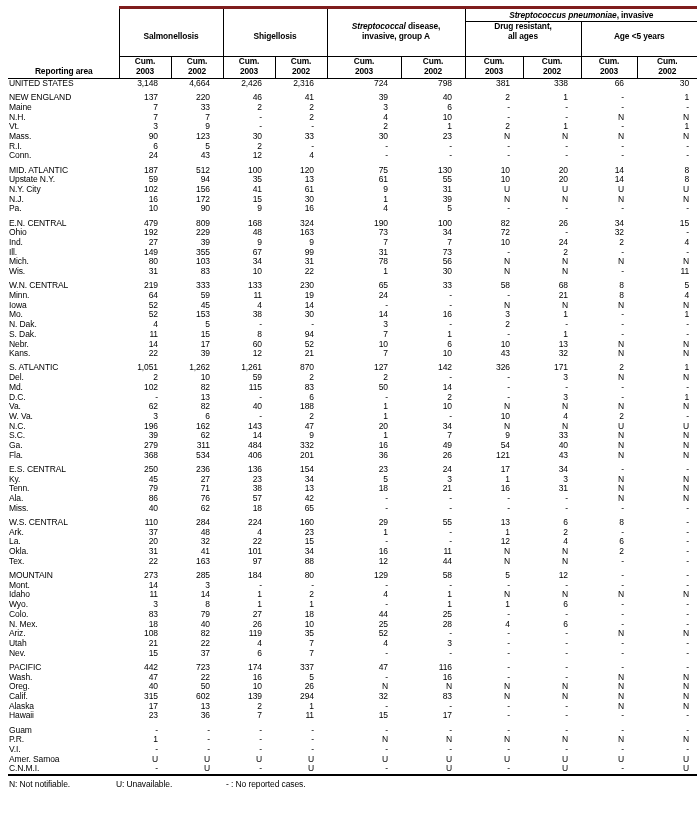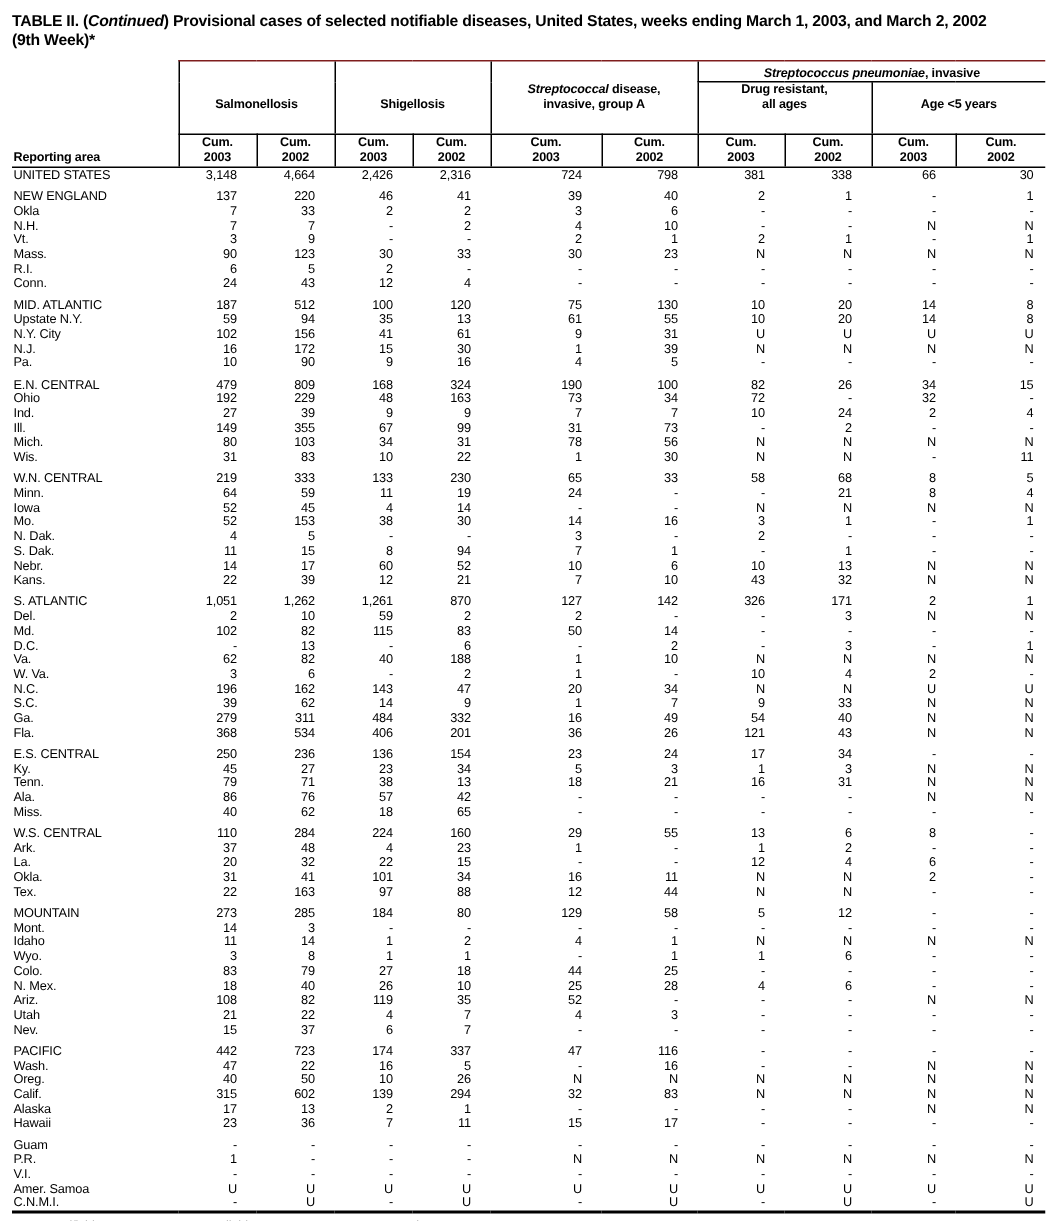--- a/index.html
+++ b/index.html
@@ -25,25 +25,25 @@
 
   thead th {
     font-weight:bold; font-size:8.4px; line-height:9.5px;
     text-align:center; vertical-align:bottom;
     letter-spacing:-0.1px;
   }
   th.area-head {
     text-align:left; vertical-align:bottom;
     padding-left:1px; padding-bottom:2px;
   }
-  .bt { border-top:1px solid #7f1d1d;margin-top:17px; }
+  .bt { border-top:3px solid #7f1d1d;margin-top:17px; }
   .bl { border-left:1px solid #000; }
   .bb { border-bottom:1px solid #000; }
   tr.cum-row th { border-bottom:1.5px solid #000; padding-bottom:2px;text-align:center; }
-  th.area-head { border-bottom:1.5px solid #000; }
+  th.area-head { border-bottom:1.5px solid #000;text-align:center; }
   th.grp { padding-bottom:15px; }
   th.spanner { padding-bottom:1px; }
   .it { font-style:italic; }
 
   tr.r1 { height:14px; }
   tr.r2 { height:29px; }
   tr.cum-row { height:21px; }
 
   tbody td {
     font-size:8.5px; line-height:9.7px; height:9.7px;
@@ -62,24 +62,20 @@
   }
   .footnotes .fn-inline { display:inline-block; }
   .fn-n { width:107px; }
   .fn-u { width:110px; }
 </style>
 </head>
 <body>
 
 <div class="page">
 
-  <div class="title">
-    <span>TABLE II. (</span><span class="it">Continued</span><span>) Provisional cases of selected notifiable diseases, United States, weeks ending March 1, 2003, and March 2, 2002</span><br>
-    <span>(9th Week)*</span>
-  </div>
 
   <table class="main">
     <colgroup>
       <col style="width:111px">
       <col style="width:52px">
         <col style="width:52px">
       <col style="width:52px">
         <col style="width:52px">
       <col style="width:74px">
         <col style="width:64px">
@@ -137,21 +133,21 @@
           <td>46</td>
           <td>41</td>
           <td>39</td>
           <td>40</td>
           <td>2</td>
           <td>1</td>
           <td>-</td>
           <td>1</td>
         </tr>
         <tr>
-          <td class="area">Okla</td>
+          <td class="area">Maine</td>
           <td>7</td>
           <td>33</td>
           <td>2</td>
           <td>2</td>
           <td>3</td>
           <td>6</td>
           <td>-</td>
           <td>-</td>
           <td>-</td>
           <td>-</td>

